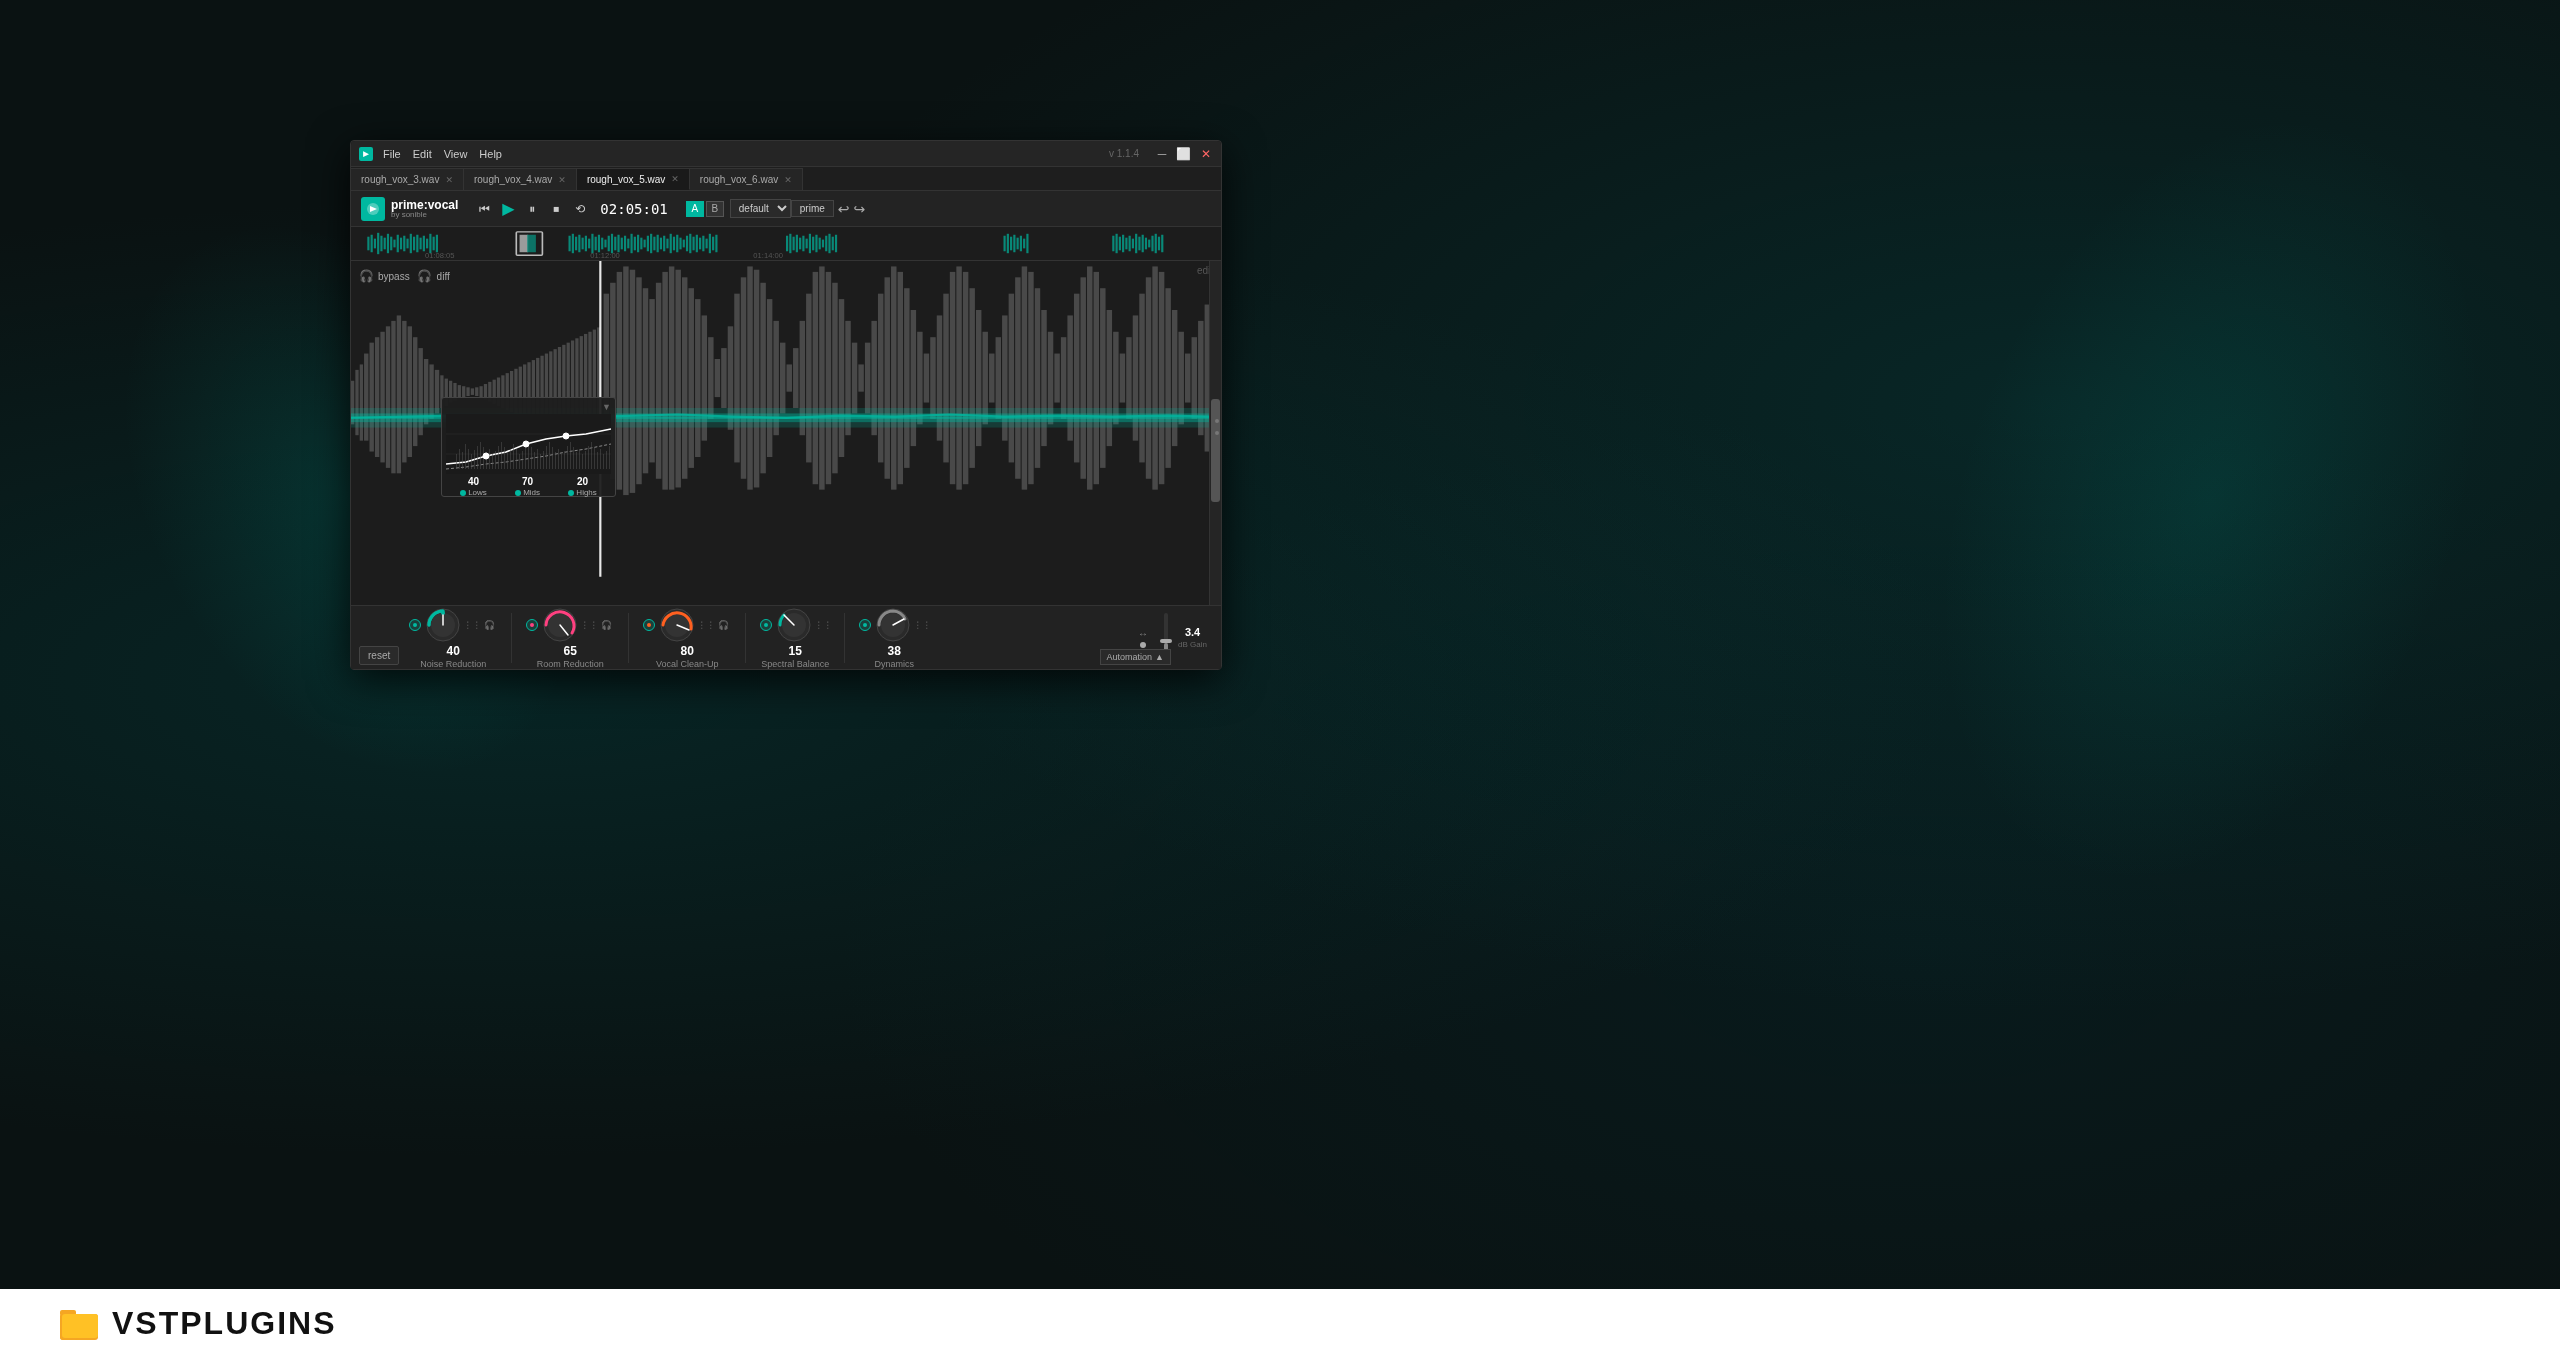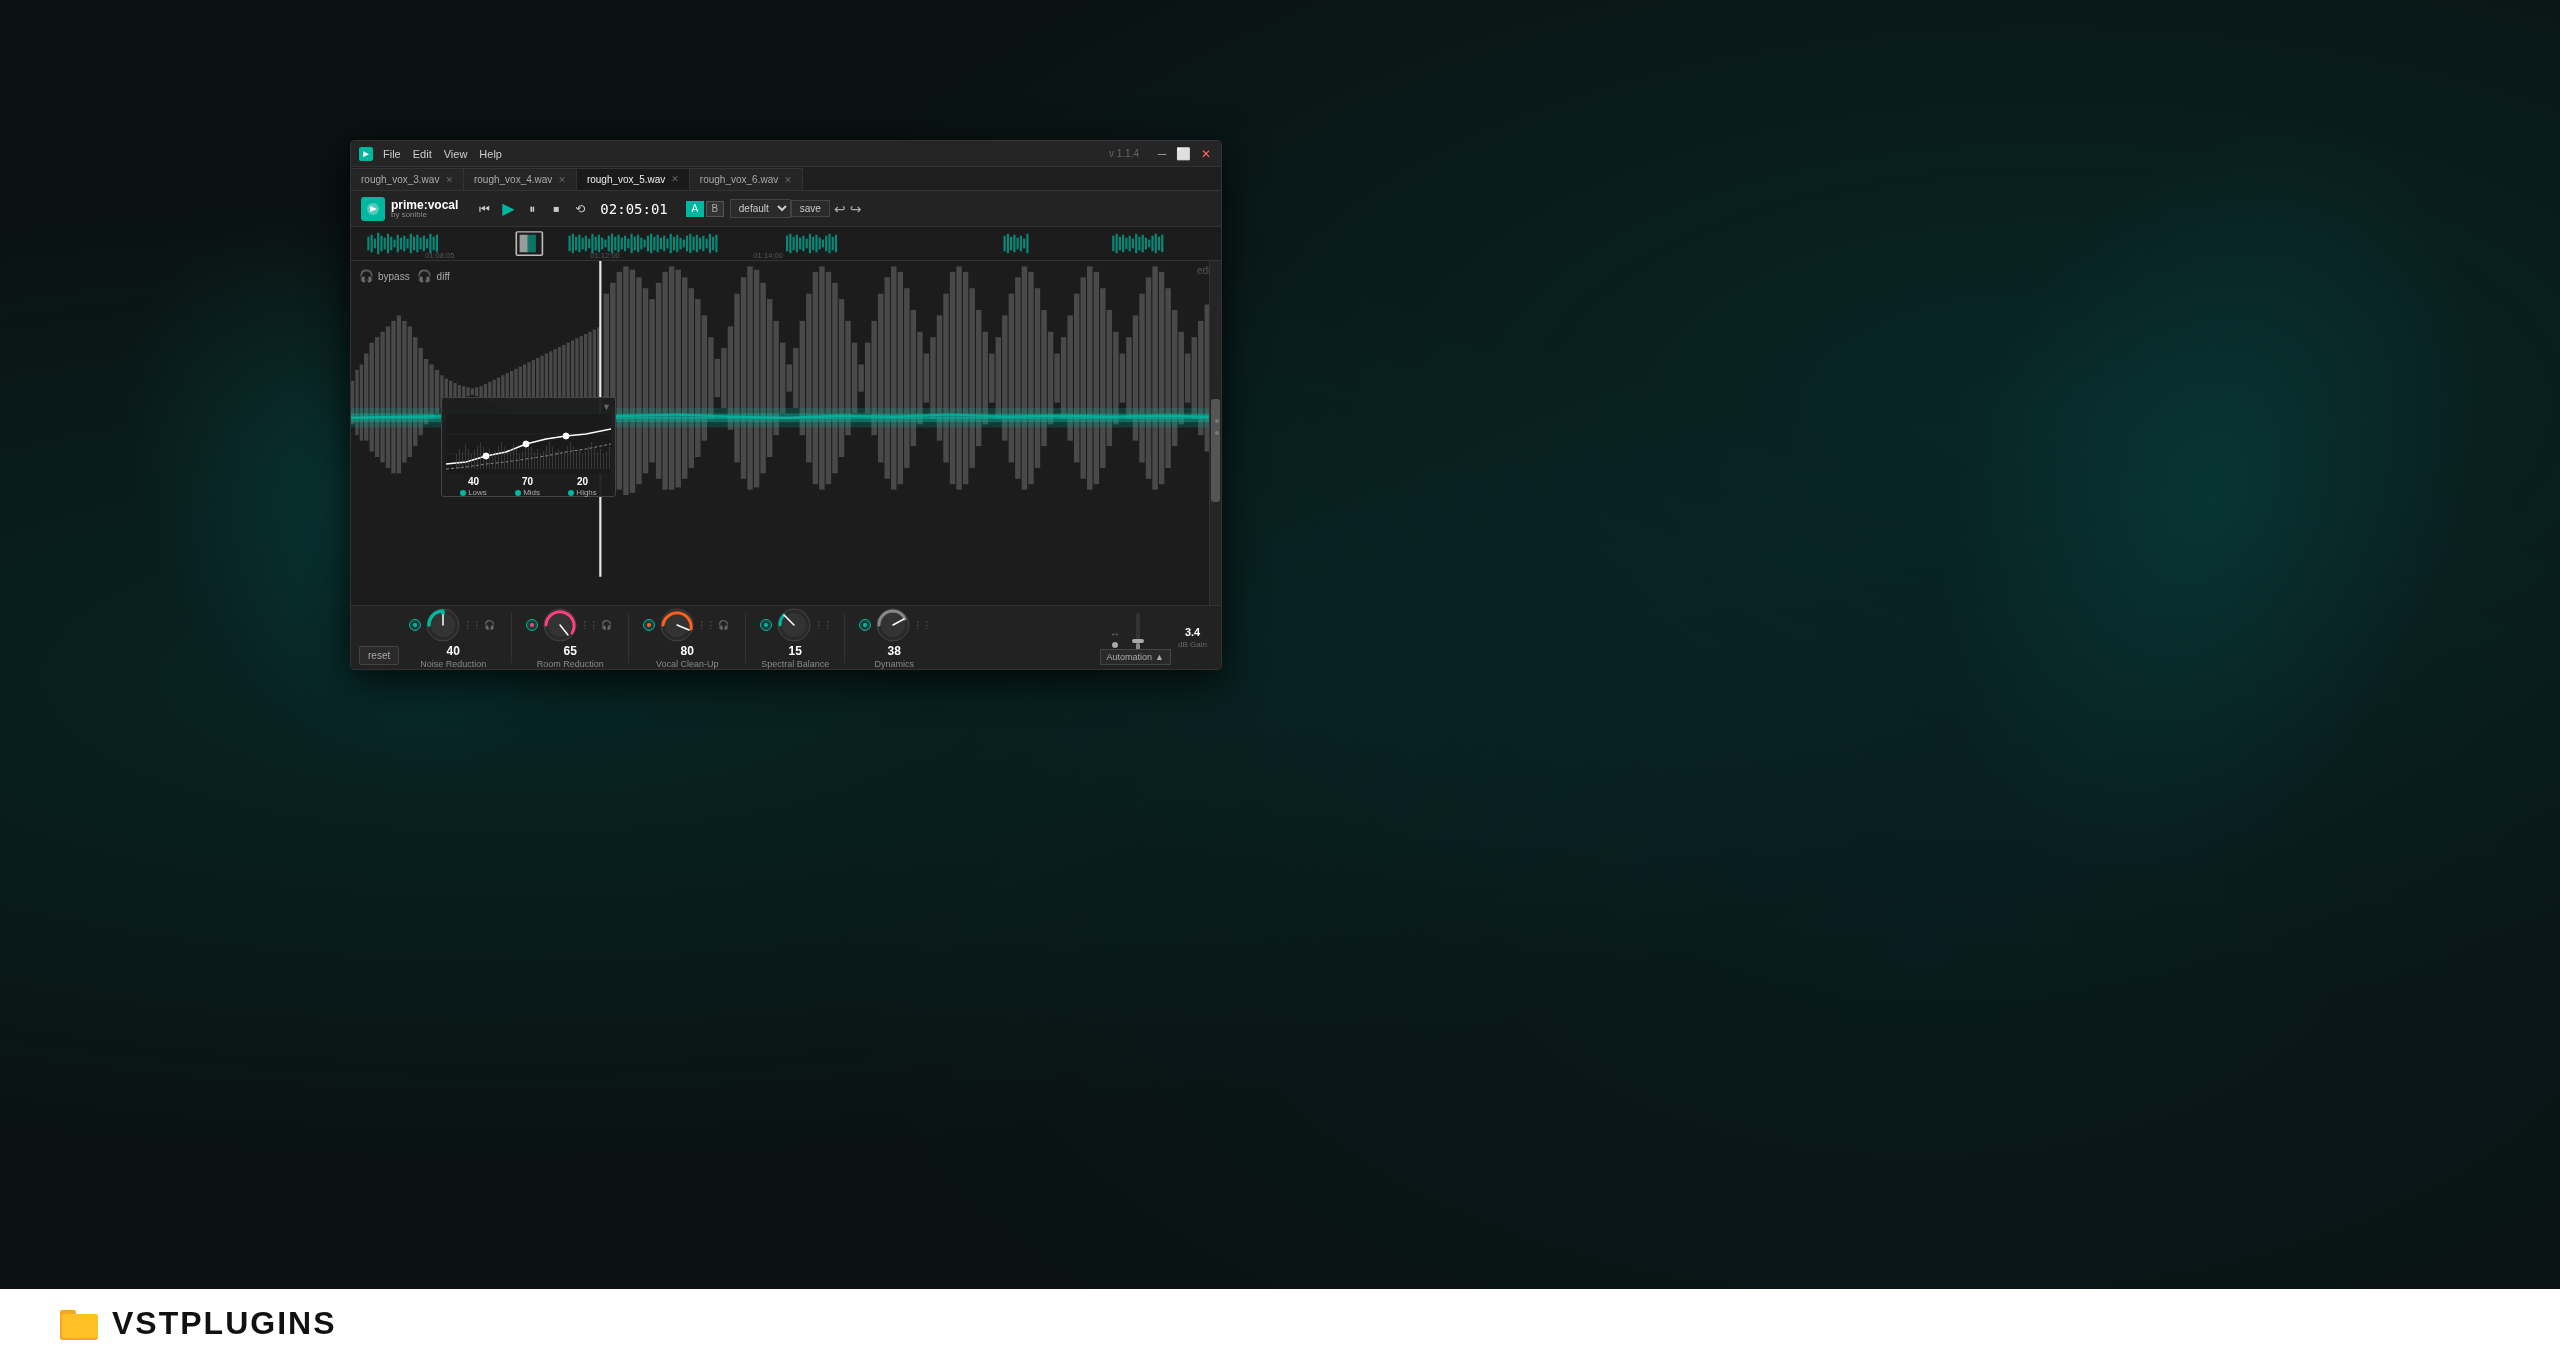--- a/index.html
+++ b/index.html
@@ -695,21 +695,21 @@
 
     <div class="ab-buttons">
       <button class="ab-btn active">A</button>
       <button class="ab-btn">B</button>
     </div>
 
     <select class="preset-select">
       <option>default</option>
     </select>
 
-    <button class="save-btn">save</button>
+    <button class="save-btn">prime</button>
 
     <div class="undo-redo">
       <button class="undo-redo-btn">↩</button>
       <button class="undo-redo-btn">↪</button>
     </div>
   </div>
 
   <div class="timeline-area">
     <svg class="timeline-waveform" viewBox="0 0 800 34" preserveAspectRatio="none">
       <rect width="800" height="34" fill="#1c1c1c"></rect>
@@ -1258,21 +1258,21 @@
         <div style="width:6px;height:6px;background:#aaa;border-radius:50%;"></div>
       </div>
 
       <div class="volume-area" style="position:relative;right:auto;">
         <div class="volume-slider-track">
           <div class="volume-slider-fill"></div>
           <div class="volume-slider-thumb"></div>
         </div>
       </div>
 
-      <div class="db-gain" style="position:relative;top:auto;transform:none;margin-left:28px;">
+      <div class="db-gain" style="position:relative;top:auto;transform:none;">
         <span class="db-value">3.4</span>
         <span class="db-label">dB Gain</span>
       </div>
     </div>
 
     <div class="automation-btn">
       <span>Automation</span>
       <span>▲</span>
     </div>
 

